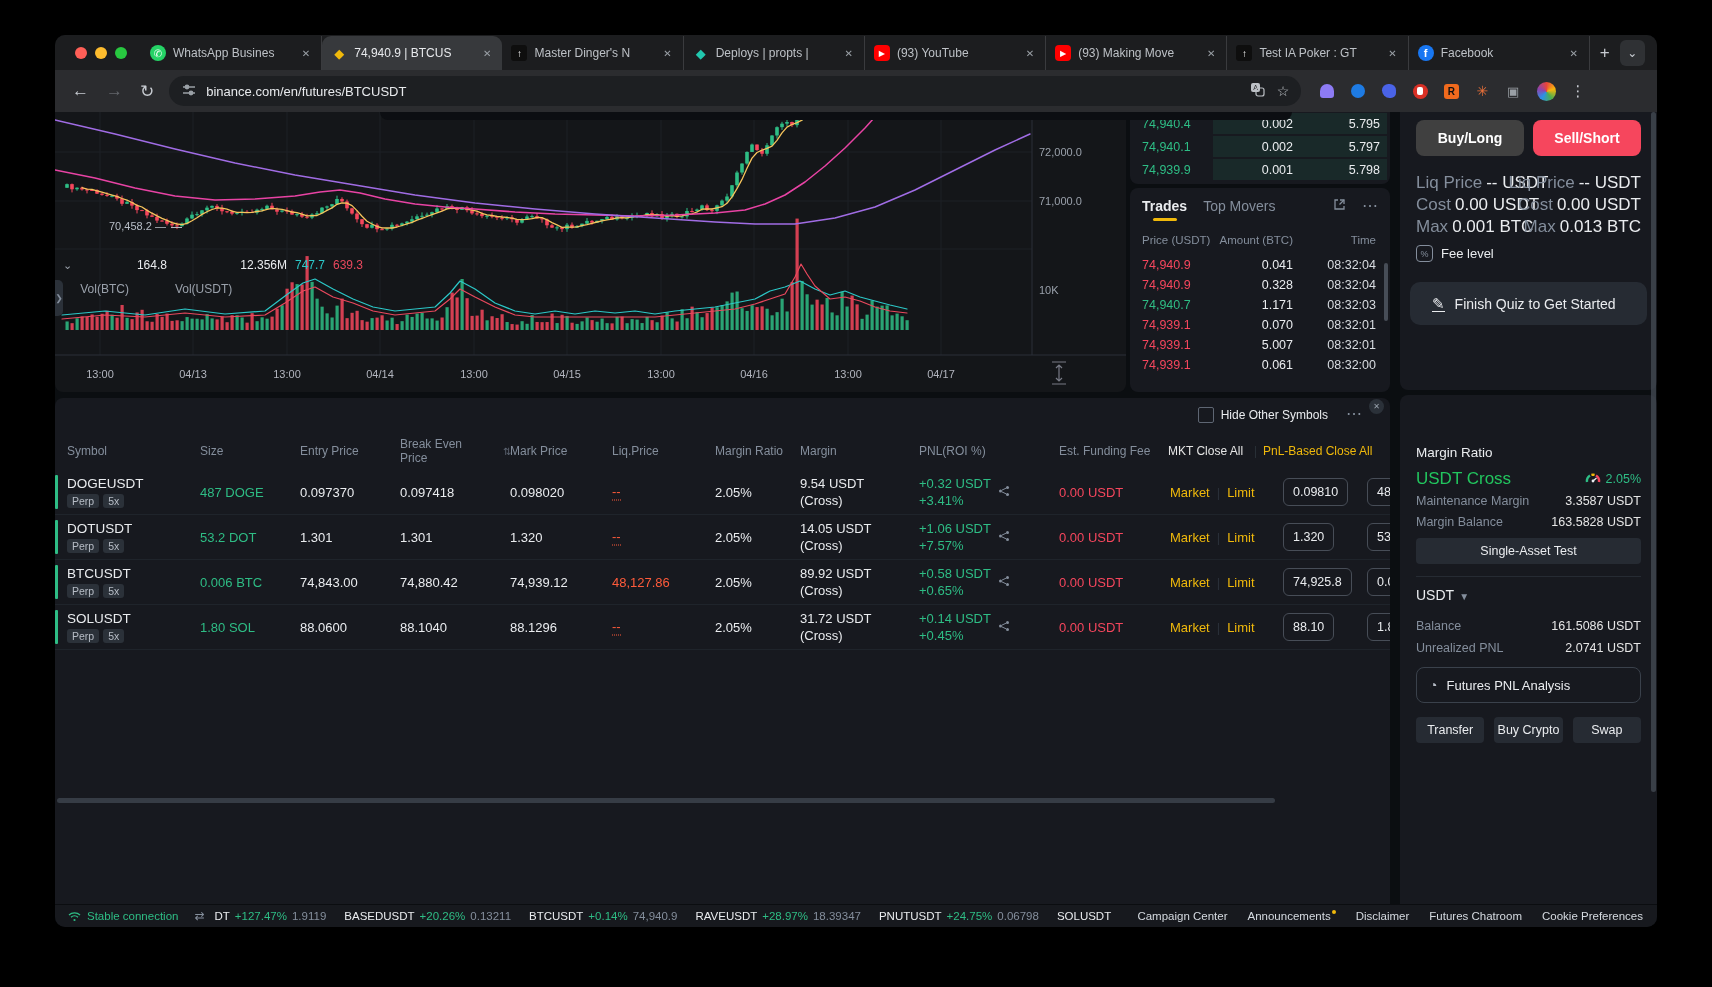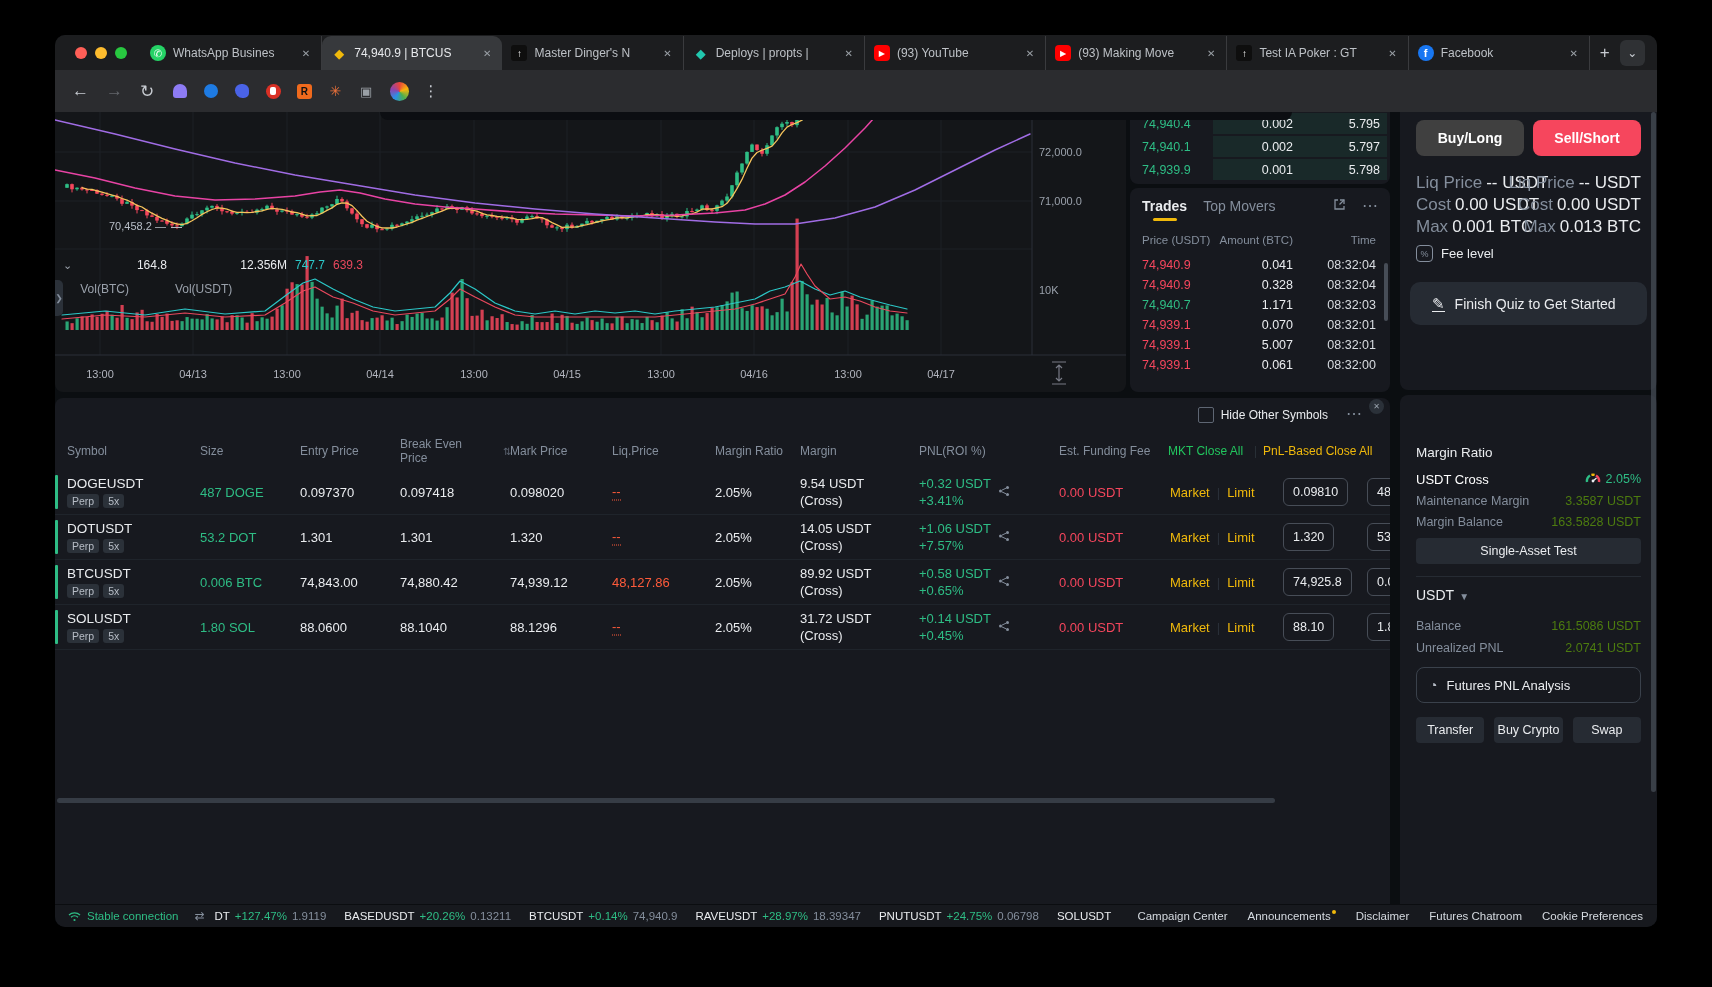--- a/index.html
+++ b/index.html
@@ -97,23 +97,23 @@
   .quiz{position:absolute;left:10px;right:10px;top:170px;height:43px;background:#262B33;border-radius:10px;
     display:flex;align-items:center;gap:10px;padding-left:22px;color:#EAECEF;font-size:14px;}
   .quiz .pen{font-size:15px;border-bottom:1.5px solid #EAECEF;line-height:15px;}
   .acct-card{left:1345px;top:283px;width:257px;height:510px;border-radius:8px 8px 0 0;}
   .acct-head{position:absolute;top:0;left:0;right:0;height:37px;border-bottom:1px solid #262B33;display:flex;align-items:center;padding:0 16px;}
   .acct-head .ttl{color:#EAECEF;font-size:15px;font-weight:bold;}
   .acct-head .sw{margin-left:auto;color:#F0B90B;font-size:13px;display:flex;gap:5px;align-items:center;}
   .mr-lab{position:absolute;left:16px;top:50px;color:#EAECEF;font-size:13.5px;}
   .a-row{position:absolute;left:16px;right:16px;display:flex;align-items:center;font-size:12.5px;}
   .a-row .l{color:#848E9C;}
-  .a-row .v{margin-left:auto;color:#4d7c0f;}
+  .a-row .v{margin-left:auto;color:#e5e5e5;}
   .cross-row{top:74px;height:20px;}
-  .cross-row .l{color:#ffffff;font-size:13px;}
+  .cross-row .l{color:#22c55e;font-size:17px;}
   .cross-row .v{display:flex;align-items:center;gap:5px;color:#2EBD85;}
   .r-maint{top:99px;}.r-mbal{top:120px;}
   .btn-gray{background:#262B33;border-radius:4px;color:#EAECEF;display:flex;align-items:center;justify-content:center;}
   .single{position:absolute;left:16px;right:16px;top:143px;height:26px;font-size:12.5px;}
   .a-div{position:absolute;left:16px;right:16px;top:181px;border-top:1px solid #262B33;}
   .asset-row{position:absolute;left:16px;top:192px;color:#EAECEF;font-size:14px;}
   .asset-row .caret{color:#848E9C;font-size:10px;margin-left:5px;}
   .r-bal{top:224px;justify-content:space-between;}.r-upnl{top:246px;}
   .pnl-box{position:absolute;left:16px;right:16px;top:272px;height:34px;border:1px solid #3A414B;border-radius:8px;
     display:flex;align-items:center;gap:9px;padding-left:12px;color:#EAECEF;font-size:13px;}
@@ -130,21 +130,21 @@
   .cb{width:14px;height:14px;border:1px solid #5E6673;border-radius:2px;}
   .pos-dots{position:absolute;right:28px;top:6px;color:#848E9C;font-size:16px;}
   .pos-close{position:absolute;right:6px;top:1px;width:15px;height:15px;border-radius:50%;background:#2B3139;color:#9AA3AD;
     font-size:8px;display:flex;align-items:center;justify-content:center;}
   .pos-head{position:absolute;top:34px;left:0;right:0;height:38px;font-size:12px;color:#848E9C;}
   .hcell{position:absolute;top:50%;transform:translateY(-50%);line-height:14px;}
   .l-sym{left:12px}.l-size{left:145px}.l-entry{left:245px}.l-be{left:345px}.l-mark{left:455px}.l-liq{left:557px}
   .l-ratio{left:660px}.l-margin{left:745px}.l-pnl{left:864px}.l-fee{left:1004px}.l-act{left:1115px}
   .l-pin{left:1228px}.l-qin{left:1312px}
   .sorti{position:absolute;left:448px;top:50%;transform:translateY(-50%);font-size:10px;color:#5E6673;}
-  .h-mkt{position:absolute;left:1113px;top:50%;transform:translateY(-50%);color:#22c55e;}
+  .h-mkt{position:absolute;left:1113px;top:50%;transform:translateY(-50%);color:#e5e5e5;}
   .h-div{position:absolute;left:1199px;top:50%;transform:translateY(-50%);color:#2B3139;}
   .h-pnlc{position:absolute;left:1208px;top:50%;transform:translateY(-50%);color:#F0B90B;}
   #pos-rows{position:absolute;top:72px;left:0;right:0;}
   .p-row{position:relative;height:44px;border-bottom:1px solid #1F242B;}
   .p-row::before{content:"";position:absolute;left:0;top:5px;bottom:5px;width:3px;background:#2EBD85;border-radius:1px;}
   .cell{position:absolute;top:50%;transform:translateY(-50%);font-size:13px;color:#EAECEF;white-space:nowrap;}
   .sym-name{font-size:13.5px;color:#EAECEF;margin-bottom:3px;}
   .badges{display:flex;gap:4px;}
   .badge{background:#2B3139;color:#B7BDC6;font-size:10.5px;padding:1px 5px;border-radius:3px;}
   .grn{color:#2EBD85;}
@@ -227,20 +227,42 @@
         </div>
       </div>
     <span class="newtab">+</span>
     <span class="tabsearch">⌄</span>
   </div>
 
   <div class="toolbar">
     <span class="navic">←</span>
     <span class="navic dis">→</span>
     <span class="navic">↻</span>
+    <div class="addr">
+      <span class="site">
+        <svg width="14" height="14" viewBox="0 0 14 14">
+            <g stroke="#9aa0a6" stroke-width="1.4" fill="#9aa0a6">
+              <line x1="1" y1="4" x2="13" y2="4"></line>
+              <circle cx="5" cy="4" r="1.7"></circle>
+              <line x1="1" y1="10" x2="13" y2="10"></line>
+              <circle cx="9" cy="10" r="1.7"></circle>
+            </g>
+          </svg>
+      </span>
+      <span>binance.com/en/futures/BTCUSDT</span>
+      <span class="spacer"></span>
+      <span class="aic">
+        <svg width="15" height="15" viewBox="0 0 15 15">
+            <rect x="1" y="1" width="9" height="9" rx="2" fill="#bdc1c6"></rect>
+            <text x="5.5" y="8.2" font-size="7" text-anchor="middle" fill="#2B2C2F" font-family="Liberation Sans">A</text>
+            <rect x="6" y="6" width="8" height="8" rx="2" fill="none" stroke="#bdc1c6" stroke-width="1.2"></rect>
+          </svg>
+      </span>
+      <span class="aic">☆</span>
+    </div>
     <div class="exts" id="exts">
         <span class="ext">
           <span class="e-ghost"></span>
         </span>
         <span class="ext">
           <span class="e-sider"></span>
         </span>
         <span class="ext">
           <span class="e-rabbit"></span>
         </span>

